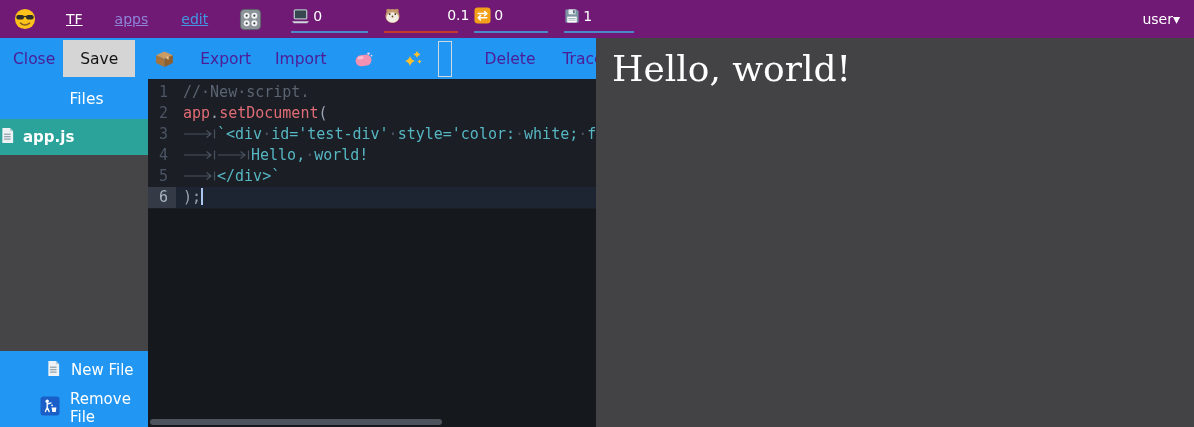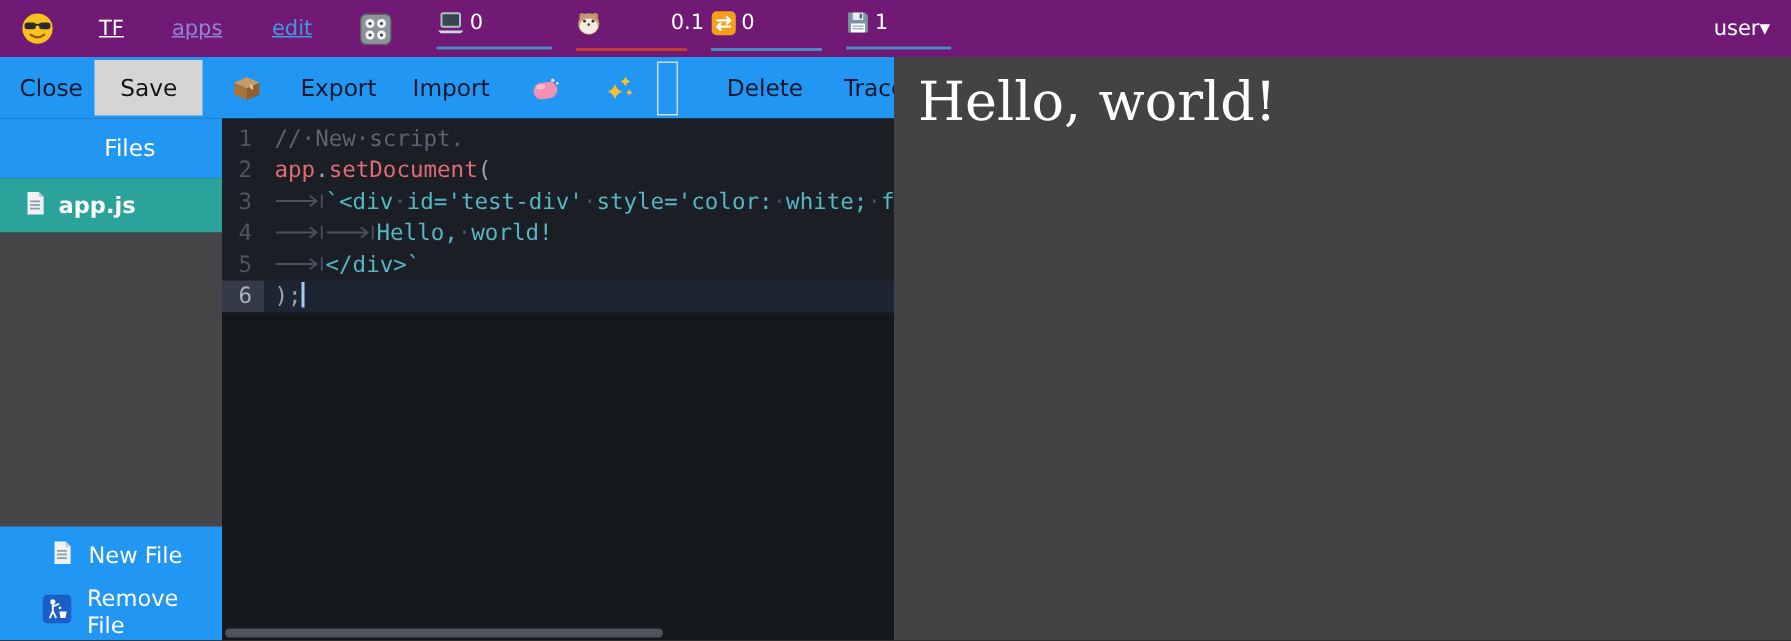--- a/index.html
+++ b/index.html
@@ -20,45 +20,45 @@
   .f1{margin-left:29px;width:77px;}
   .f2{margin-left:16px;width:74px;gap:46px;}
   .f3{margin-left:16px;width:74px;}
   .f4{margin-left:16px;width:70px;}
   .tb-spacer{flex:1;}
   .tb-user{margin-right:14px;cursor:pointer;}
 
   
   .toolbar{position:absolute;left:0;top:38px;width:596px;height:41px;background:#2196f3;
            display:flex;align-items:center;color:#fff;font-size:15.5px;}
-  .tbar-btn{background:none;border:none;color:#0f172a;font-size:15.5px;cursor:pointer;
+  .tbar-btn{background:none;border:none;color:#4c1d95;font-size:15.5px;cursor:pointer;
             font-family:inherit;padding:0;}
   .btn-close{margin-left:13px;}
   .btn-save{margin-left:8px;background:#d5d5d5;color:#141414;height:37px;padding:0 17px;
             display:flex;align-items:center;}
   .ico-package{margin-left:19px;cursor:pointer;display:flex;}
   .btn-export{margin-left:25px;}
   .btn-import{margin-left:24px;}
   .ico-soap{margin-left:28px;cursor:pointer;display:flex;}
   .ico-sparkles{margin-left:28px;cursor:pointer;display:flex;}
   .empty-slot{margin-left:15px;width:32px;height:36px;background:transparent;
               border:1px solid #cfd8dc;cursor:pointer;}
   .btn-delete{margin-left:32px;}
   .btn-trace{margin-left:27px;}
 
   
   .files-header{position:absolute;left:0;top:79px;width:173px;height:40px;background:#2196f3;
                 color:#fff;display:flex;align-items:center;justify-content:center;font-size:15.5px;}
   .files-collapse{position:absolute;right:13px;top:8px;font-size:16px;cursor:pointer;}
   .file-row{position:absolute;left:0;top:119px;width:148px;height:36px;background:#2ba39b;
             color:#fff;display:flex;align-items:center;font-weight:bold;font-size:15px;
-            padding-left:16px;box-sizing:border-box;gap:8px;cursor:pointer;}
+            padding-left:0;box-sizing:border-box;gap:8px;cursor:pointer;}
   .sidebar-fill{position:absolute;left:0;top:155px;width:148px;height:196px;background:#454548;}
   .sidebar-actions{position:absolute;left:0;top:351px;width:148px;height:76px;background:#2196f3;
-                   display:flex;flex-direction:column;justify-content:space-evenly;}
+                   display:flex;flex-direction:column;justify-content:space-evenly;padding-left:12px;}
   .action-row{display:flex;align-items:center;color:#fff;font-size:15px;height:36px;
               padding-left:28px;gap:10px;cursor:pointer;}
   .action-row.new .ic{margin-left:6px;}
 
   
   .editor{position:absolute;left:148px;top:79px;width:448px;height:348px;background:#15181d;
           overflow:hidden;font-family:"DejaVu Sans Mono","Liberation Mono",monospace;
           font-size:15px;line-height:21px;cursor:text;}
   .code-area{background:#1b1e25;padding-top:3px;padding-bottom:1px;}
   .code-row{display:flex;height:21px;}

